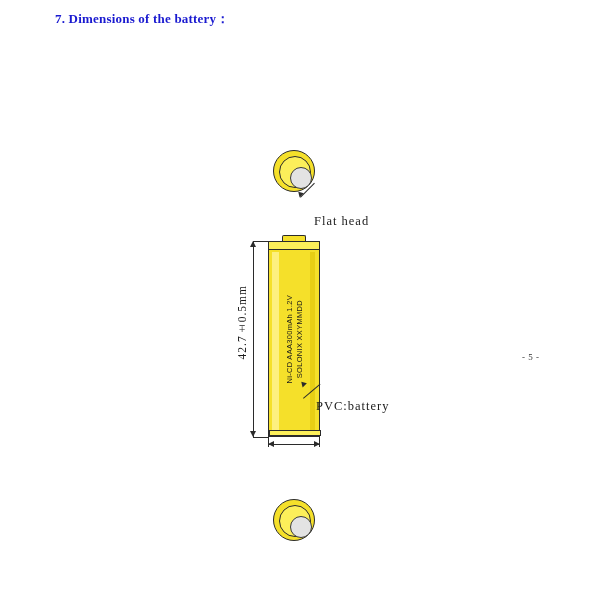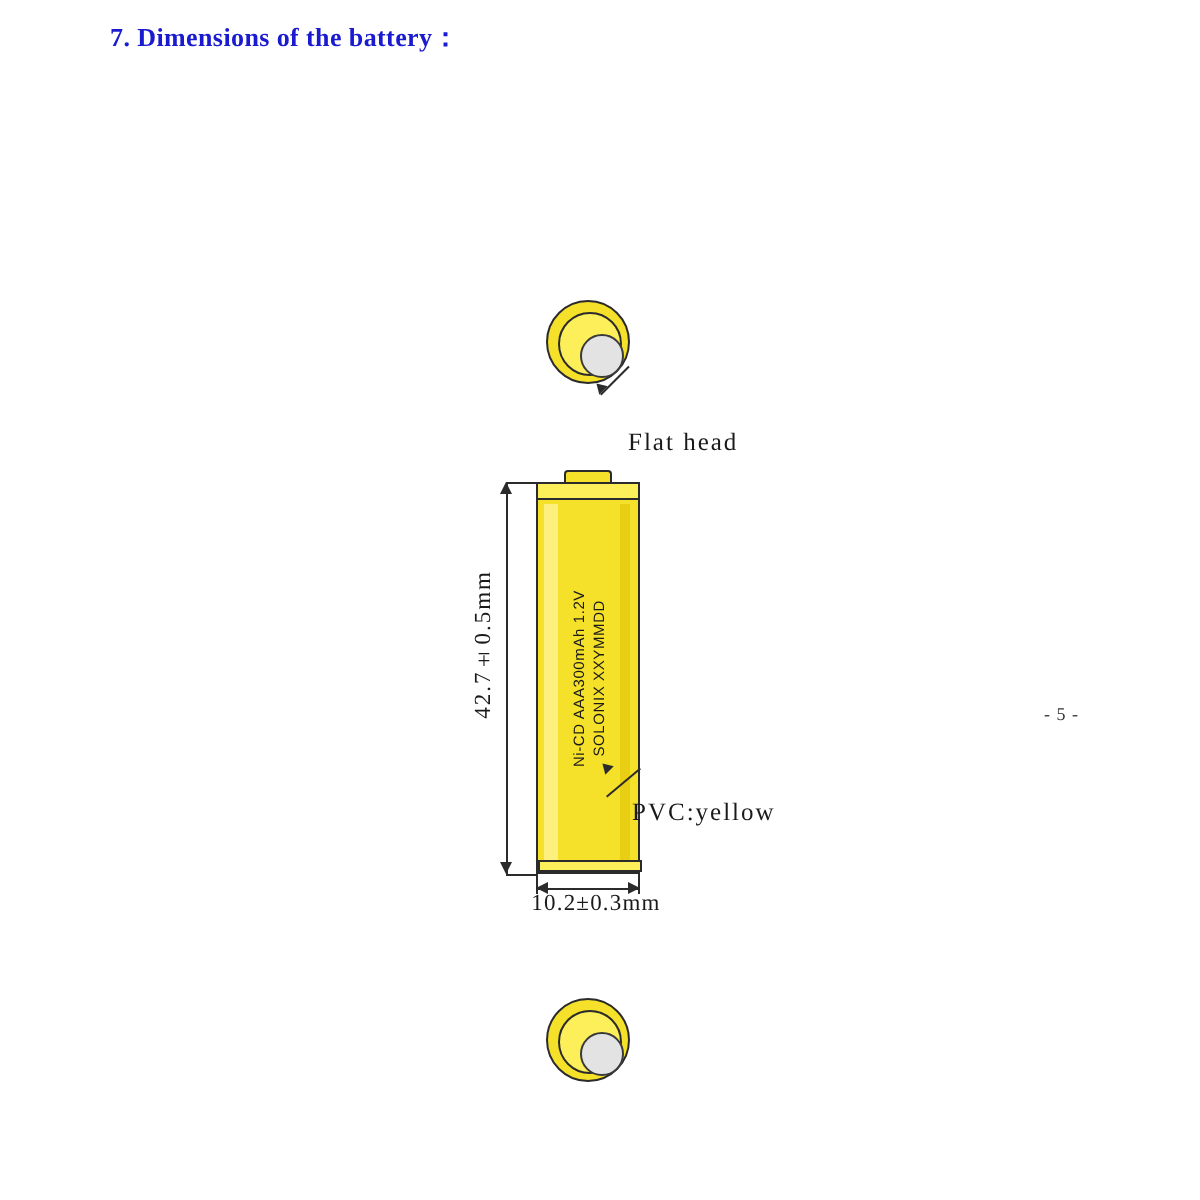--- a/index.html
+++ b/index.html
@@ -374,25 +374,24 @@
   <div class="arrow-down"></div>
   <div class="dim-v-text">
     <span>42.7±0.5mm</span>
   </div>
 
   <div class="dim-tick-left"></div>
   <div class="dim-tick-right"></div>
   <div class="dim-h-line"></div>
   <div class="arrow-left"></div>
   <div class="arrow-right"></div>
-  <div class="dim-h-text">10.2±0.3mm</div>
 
   <div class="leader" id="leader-pvc"></div>
   <div class="leader-arrow" id="leader-pvc-arrow"></div>
-  <div class="callout-text" id="callout-pvc">PVC:yellow</div>
+  <div class="callout-text" id="callout-pvc">PVC:battery</div>
 
   <div class="cap cap-outer" id="cap-bottom">
     <div class="cap-mid">
       <div class="cap-inner"></div>
     </div>
   </div>
 
 </div>
 
 </body></html>

